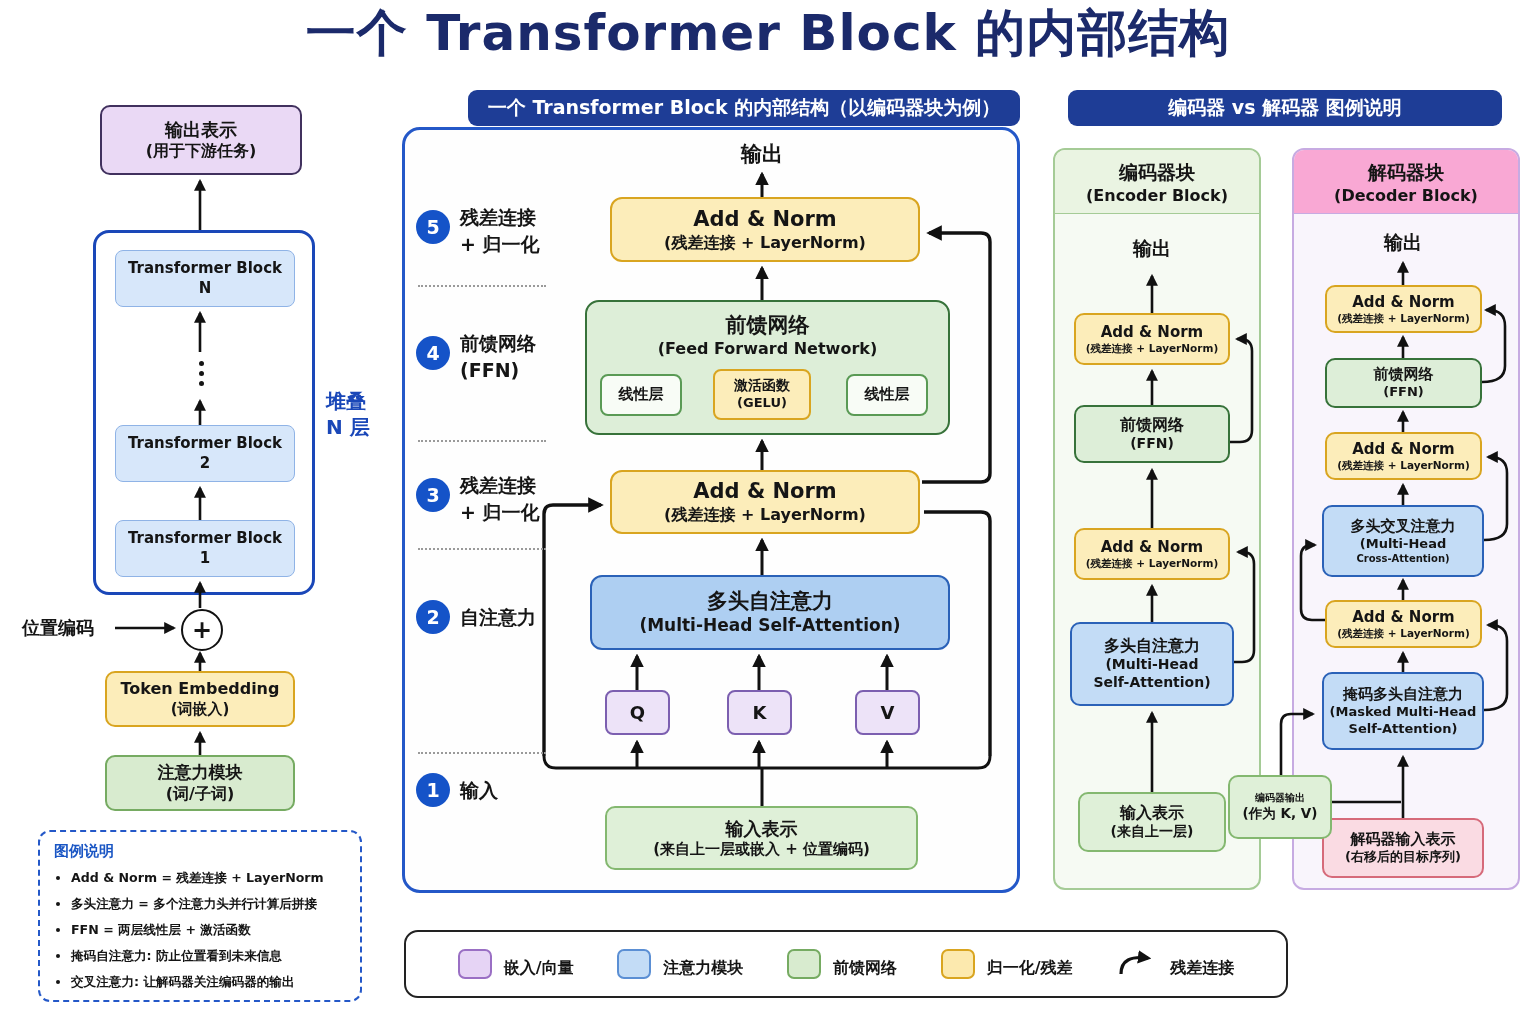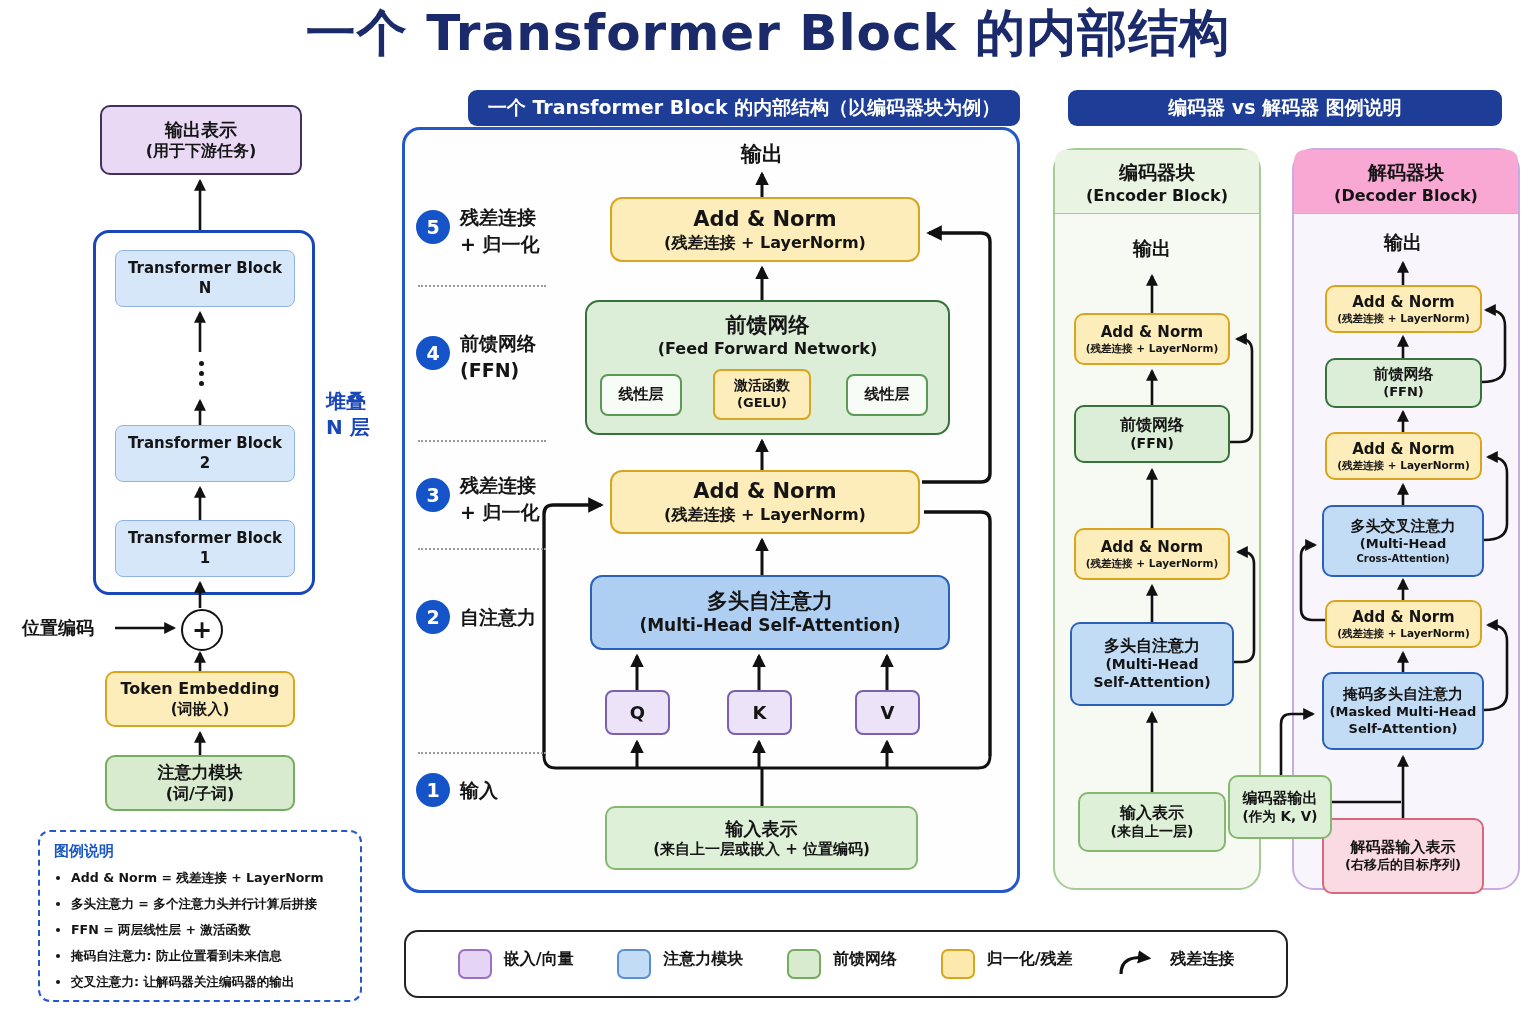--- a/index.html
+++ b/index.html
@@ -33,40 +33,40 @@
     color:#fff;font-weight:bold;font-size:19px;display:flex;align-items:center;justify-content:center;z-index:2;}
   .steplab{position:absolute;font-weight:bold;font-size:19px;line-height:27px;z-index:2;}
   .sep{position:absolute;border-top:2px dotted #9a9a9a;width:128px;left:418px;z-index:2;}
 
   .legendbox{position:absolute;left:38px;top:830px;width:324px;height:172px;border:2px dashed #2458c8;
     border-radius:12px;background:#fff;z-index:2;padding:10px 14px;box-sizing:border-box;}
   .legendbox .lt{color:#1a56c4;font-weight:bold;font-size:15px;margin-bottom:4px;}
   .legendbox ul{margin:2px 0 0 0;padding-left:17px;}
   .legendbox li{font-size:12.6px;font-weight:bold;line-height:26px;}
 
-  .sidepanel{border-radius:22px;}
+  .sidepanel{border-radius:12px;}
   .sp-head{position:absolute;left:0;top:0;width:100%;padding:10px 0 8px 0;text-align:center;
     border-radius:10px 10px 0 0;box-sizing:border-box;}
   .enc{background:#f6faf3;border:2px solid #a5cb96;}
   .enc .sp-head{background:#eaf4e2;border-bottom:1.5px solid #a5cb96;}
   .dec{background:#f9f5fc;border:2px solid #c7abe2;}
   .dec .sp-head{background:#f9a8d4;border-bottom:1.5px solid #c7abe2;}
   .sp-head .h1{font-size:19px;font-weight:bold;}
   .sp-head .h2{font-size:16px;font-weight:bold;}
 
   .anorm .l1{font-size:15px;font-weight:bold;}
   .anorm .l2{font-size:10.5px;font-weight:bold;}
 
   .dots{position:absolute;left:199px;top:356px;z-index:2;}
   .dots i{display:block;width:5px;height:5px;background:#151515;border-radius:50%;margin:5px 0;}
 
   .bottombar{position:absolute;left:404px;top:930px;width:884px;height:68px;background:#fff;
     border:2.5px solid #222;border-radius:14px;z-index:2;display:flex;align-items:center;
     justify-content:space-around;padding:0 30px;box-sizing:border-box;}
-  .bl-item{display:flex;align-items:flex-start;gap:12px;}
+  .bl-item{display:flex;align-items:flex-end;gap:12px;}
   .bl-item .lab{font-size:16px;font-weight:bold;}
   .sw{width:34px;height:30px;border-radius:7px;box-sizing:border-box;}
   .sw0{background:#e6d4f5;border:2px solid #9a6fc4;}
   .sw1{background:#c3dcf6;border:2px solid #5b8fd4;}
   .sw2{background:#d8ebcf;border:2px solid #76ab62;}
   .sw3{background:#fce9ae;border:2px solid #d9a520;}
 
   .plus{position:absolute;left:181px;top:609px;width:38px;height:38px;border:2.5px solid #111;
     border-radius:50%;background:#fff;display:flex;align-items:center;justify-content:center;
     font-size:24px;font-weight:bold;z-index:2;}
@@ -343,27 +343,27 @@
   </div>
   <div class="box yellow anorm" style="left:1325px;top:600px;width:157px;height:48px;">
     <div class="l1">Add &amp; Norm</div>
     <div class="l2">(残差连接 + LayerNorm)</div>
   </div>
   <div class="box sblue" style="left:1322px;top:672px;width:162px;height:78px;border-radius:10px;">
     <div class="b" style="font-size:15px">掩码多头自注意力</div>
     <div class="b" style="font-size:13px">(Masked Multi-Head</div>
     <div class="b" style="font-size:13px">Self-Attention)</div>
   </div>
-  <div class="box pink" style="left:1322px;top:818px;width:162px;height:76px;">
+  <div class="box pink" style="left:1322px;top:818px;width:162px;height:60px;">
     <div class="b" style="font-size:15px">解码器输入表示</div>
     <div class="b" style="font-size:13px">(右移后的目标序列)</div>
   </div>
 
   <div class="box lgreen" style="left:1228px;top:775px;width:104px;height:64px;z-index:3;">
-    <div class="b" style="font-size:15px">编码器输出</div>
+    <div class="b" style="font-size:10px">编码器输出</div>
     <div class="b" style="font-size:13.5px">(作为 K, V)</div>
   </div>
 
   <div class="bottombar">
     <div class="bl-item">
       <div class="sw sw0"></div>
       <div class="lab">嵌入/向量</div>
     </div>
     <div class="bl-item">
       <div class="sw sw1"></div>

